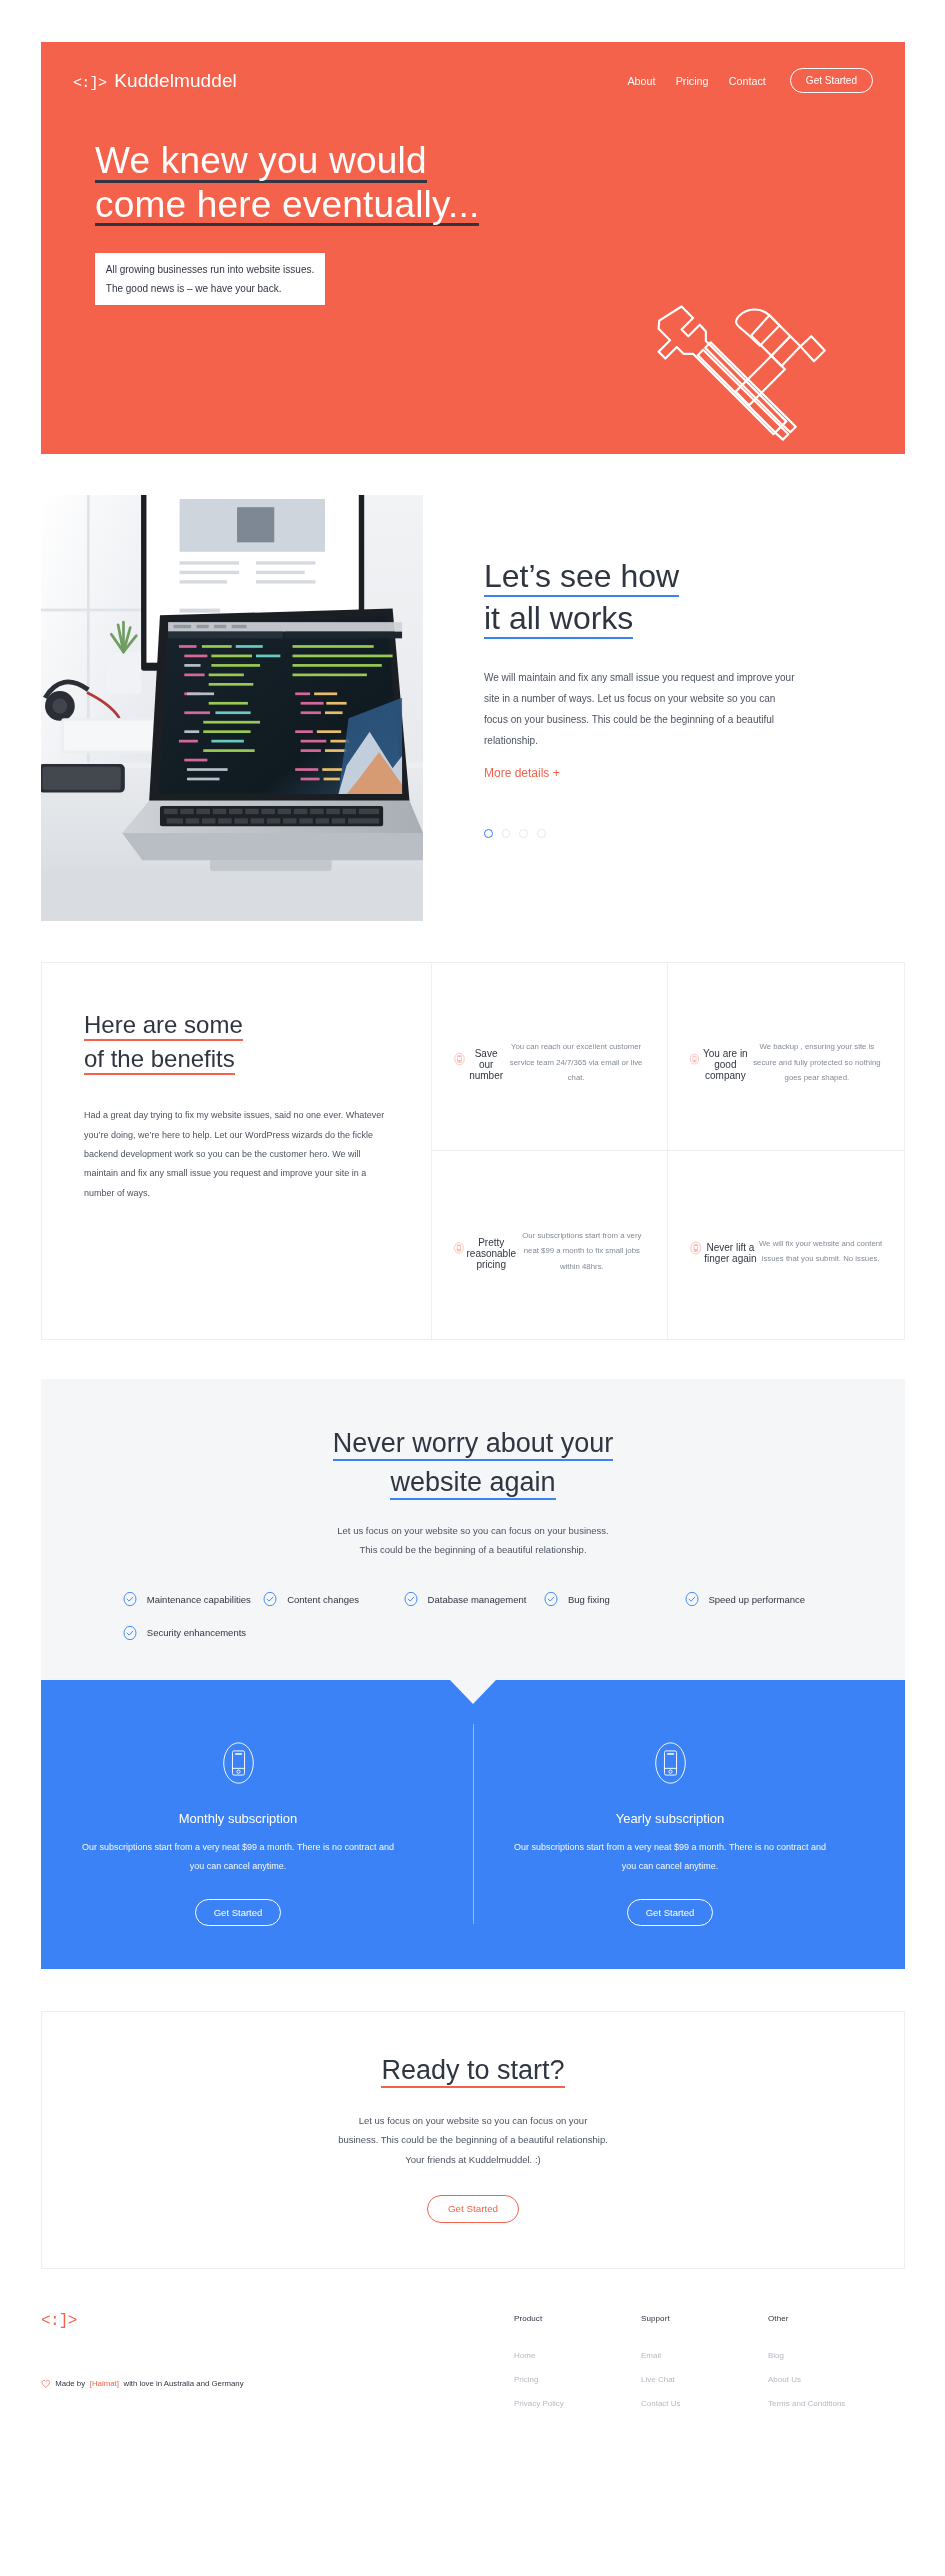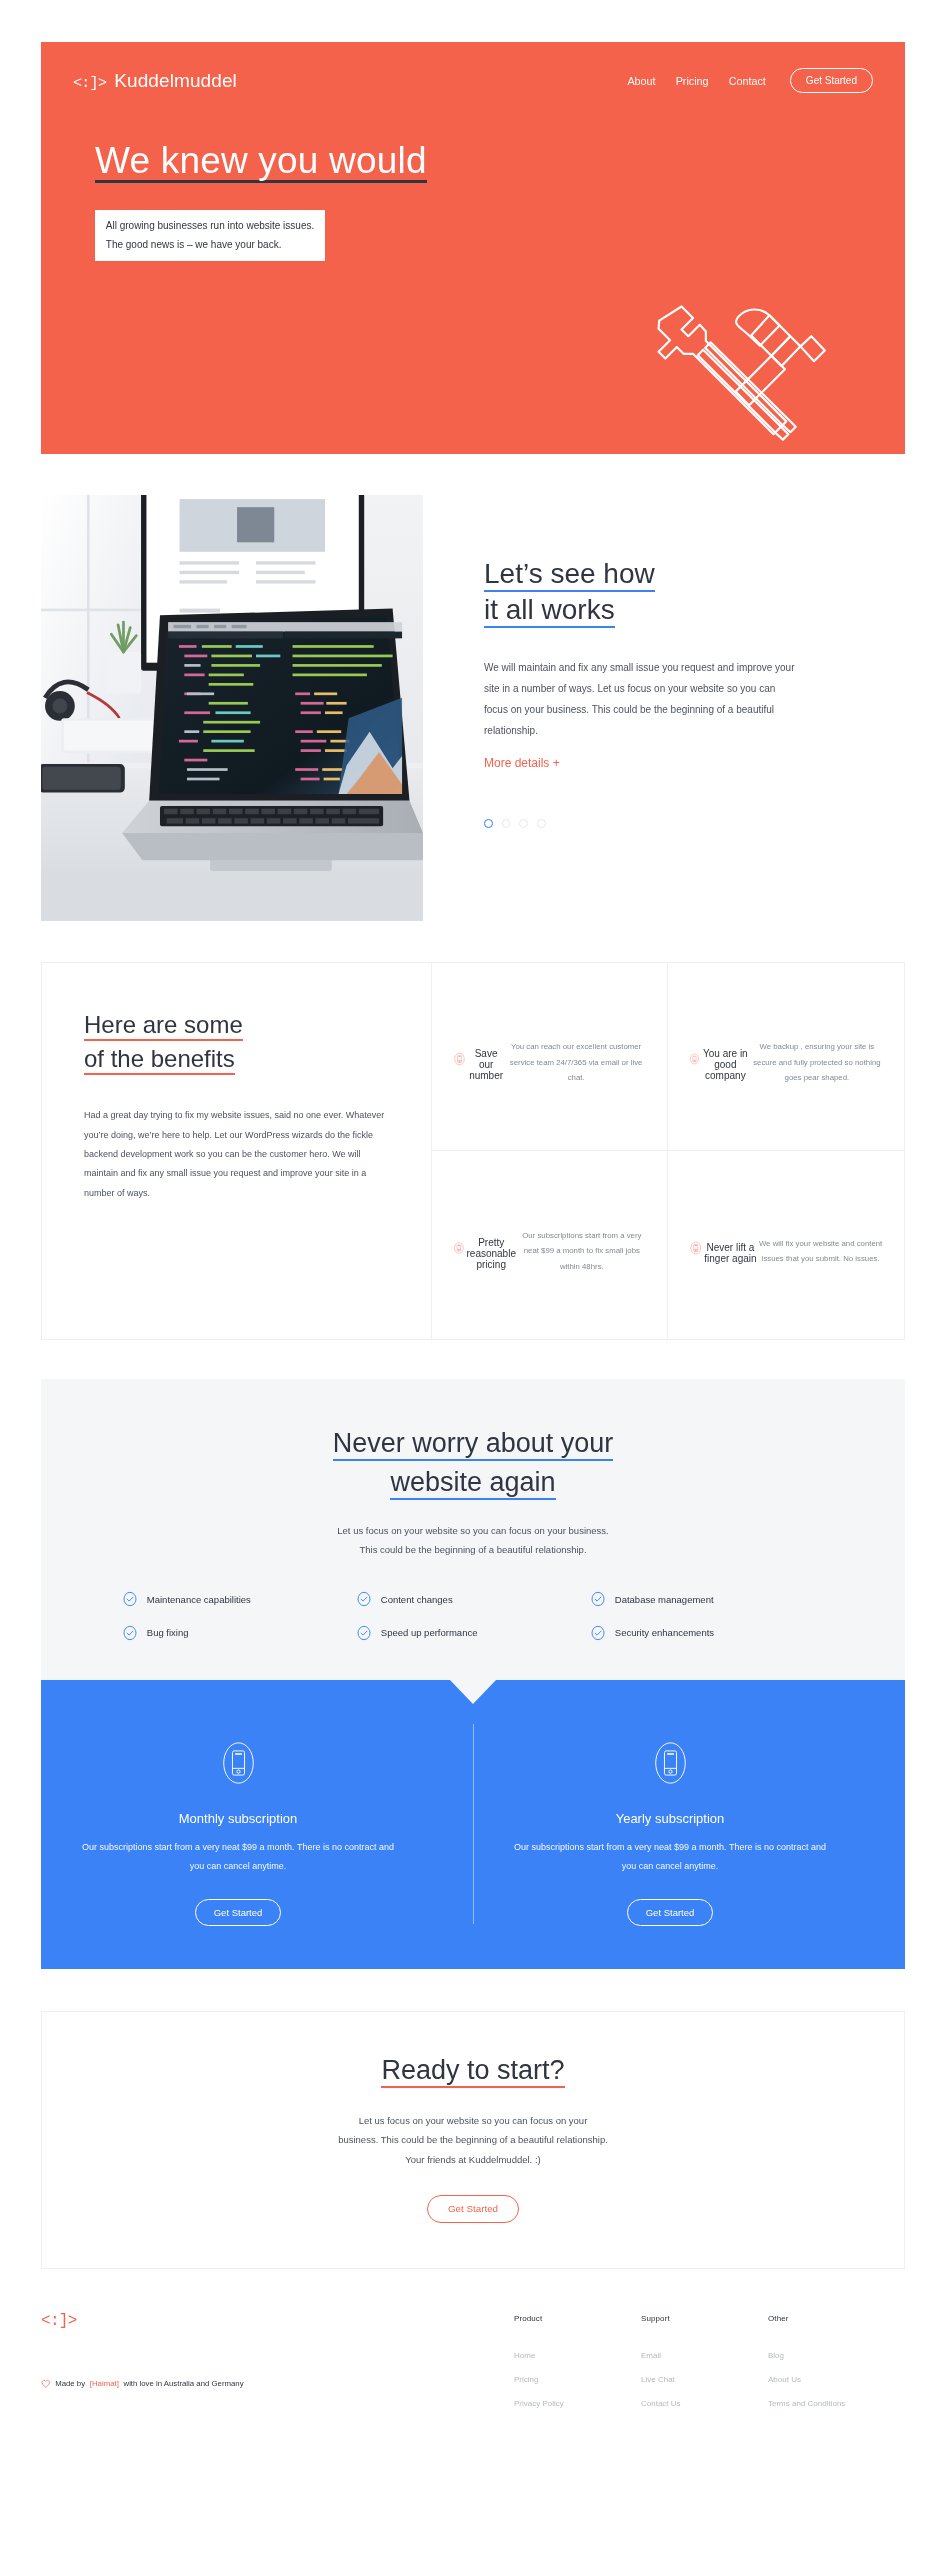--- a/index.html
+++ b/index.html
@@ -118,21 +118,21 @@
     height: 426px;
     flex: 0 0 382px;
     position: relative;
     overflow: hidden;
     background: #e9ebee;
   }
   .works-copy {
     flex: 1;
     padding: 61px 13.5px 0 61px;
   }
-  .works-h2 { font-size: 28px; color: #2F3541; line-height: 1.3; font-weight: 400; }
+  .works-h2 { font-size: 32px; color: #2F3541; line-height: 1.3; font-weight: 400; }
   .works-h2 .ul-blue {
     display: inline-block;
     border-bottom: 2.7px solid #3B82F6;
     padding-bottom: 1.4px;
     line-height: 1.05;
   }
   .works-p {
     margin-top: 28px;
     font-size: 10px;
     line-height: 2.1;
@@ -214,21 +214,21 @@
     display: inline-block;
     border-bottom: 2.7px solid #3B82F6;
     padding-bottom: 1.4px;
     line-height: 1.05;
   }
   .worry-p { margin-top: 19px; font-size: 9.5px; line-height: 2.0; color: #4b5260; }
   .worry-list {
     margin: 32px auto 0 auto;
     width: 702px;
     display: grid;
-    grid-template-columns: repeat(3, 1fr);
+    grid-template-columns: repeat(5, 1fr);
     row-gap: 17.6px;
   }
   .worry-item { display: flex; align-items: center; gap: 8.8px; text-align: left; }
   .worry-item-label { font-size: 9.5px; color: #2F3541; }
 
   
   .plans {
     margin: 0 41px 0 41px;
     background: #3B82F6;
     position: relative;
@@ -349,20 +349,21 @@
         <a class="nav-link">About</a>
         <a class="nav-link">Pricing</a>
         <a class="nav-link">Contact</a>
         <button class="btn-ghost-white">Get Started</button>
       </div>
     </nav>
 
     <div class="hero-body">
       <h1 class="hero-h1">
         <span class="ul-dark">We knew you would</span><br>
+        <span class="ul-dark">come here eventually...</span>
       </h1>
       <div class="hero-note">
         <span>All growing businesses run into website issues.</span>
         <span>The good news is – we have your back.</span>
       </div>
     </div>
 
     <svg class="tools" viewBox="0 0 330 250" fill="none" stroke="#ffffff" stroke-width="3.2" stroke-linejoin="round" stroke-linecap="round">
 
       <path d="M27 35 L60 14 L77 31 L60 48 L70 58 L87 41 L96 51 L96 65 L215 184 L196 203 L77 84 L63 84 L53 74 L36 91 L26 81 L43 64 L26 47 Z"></path>

